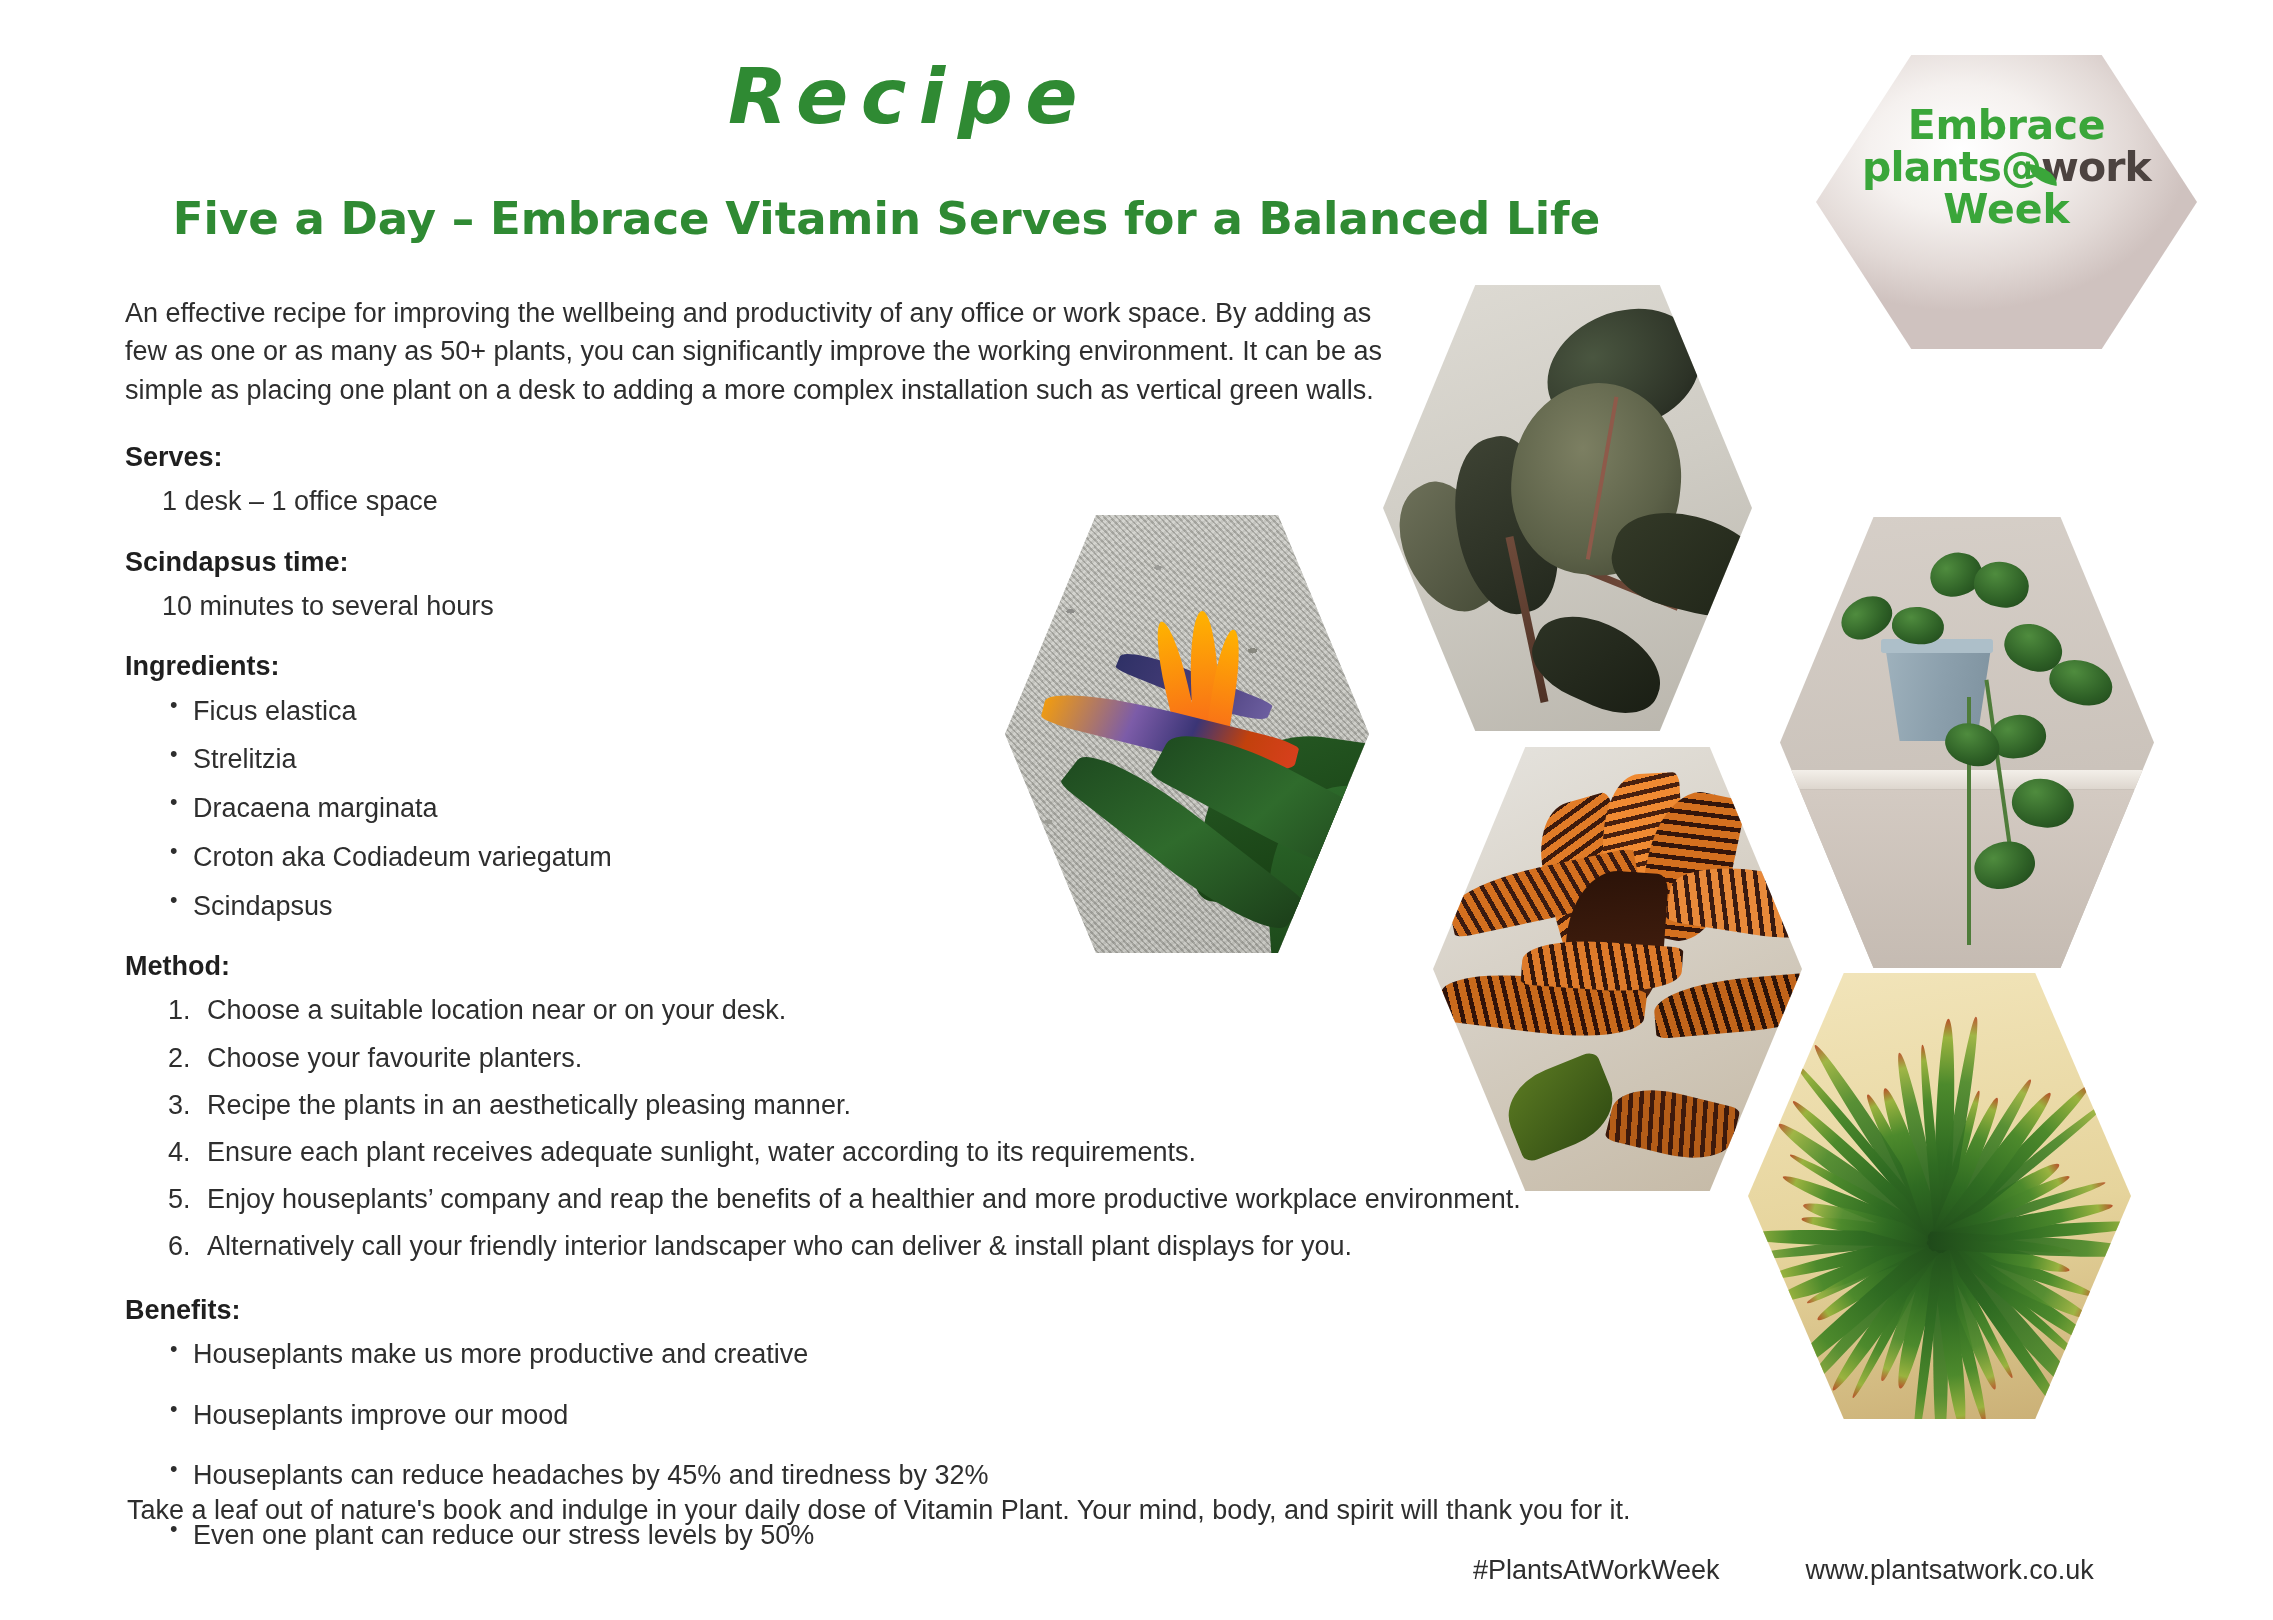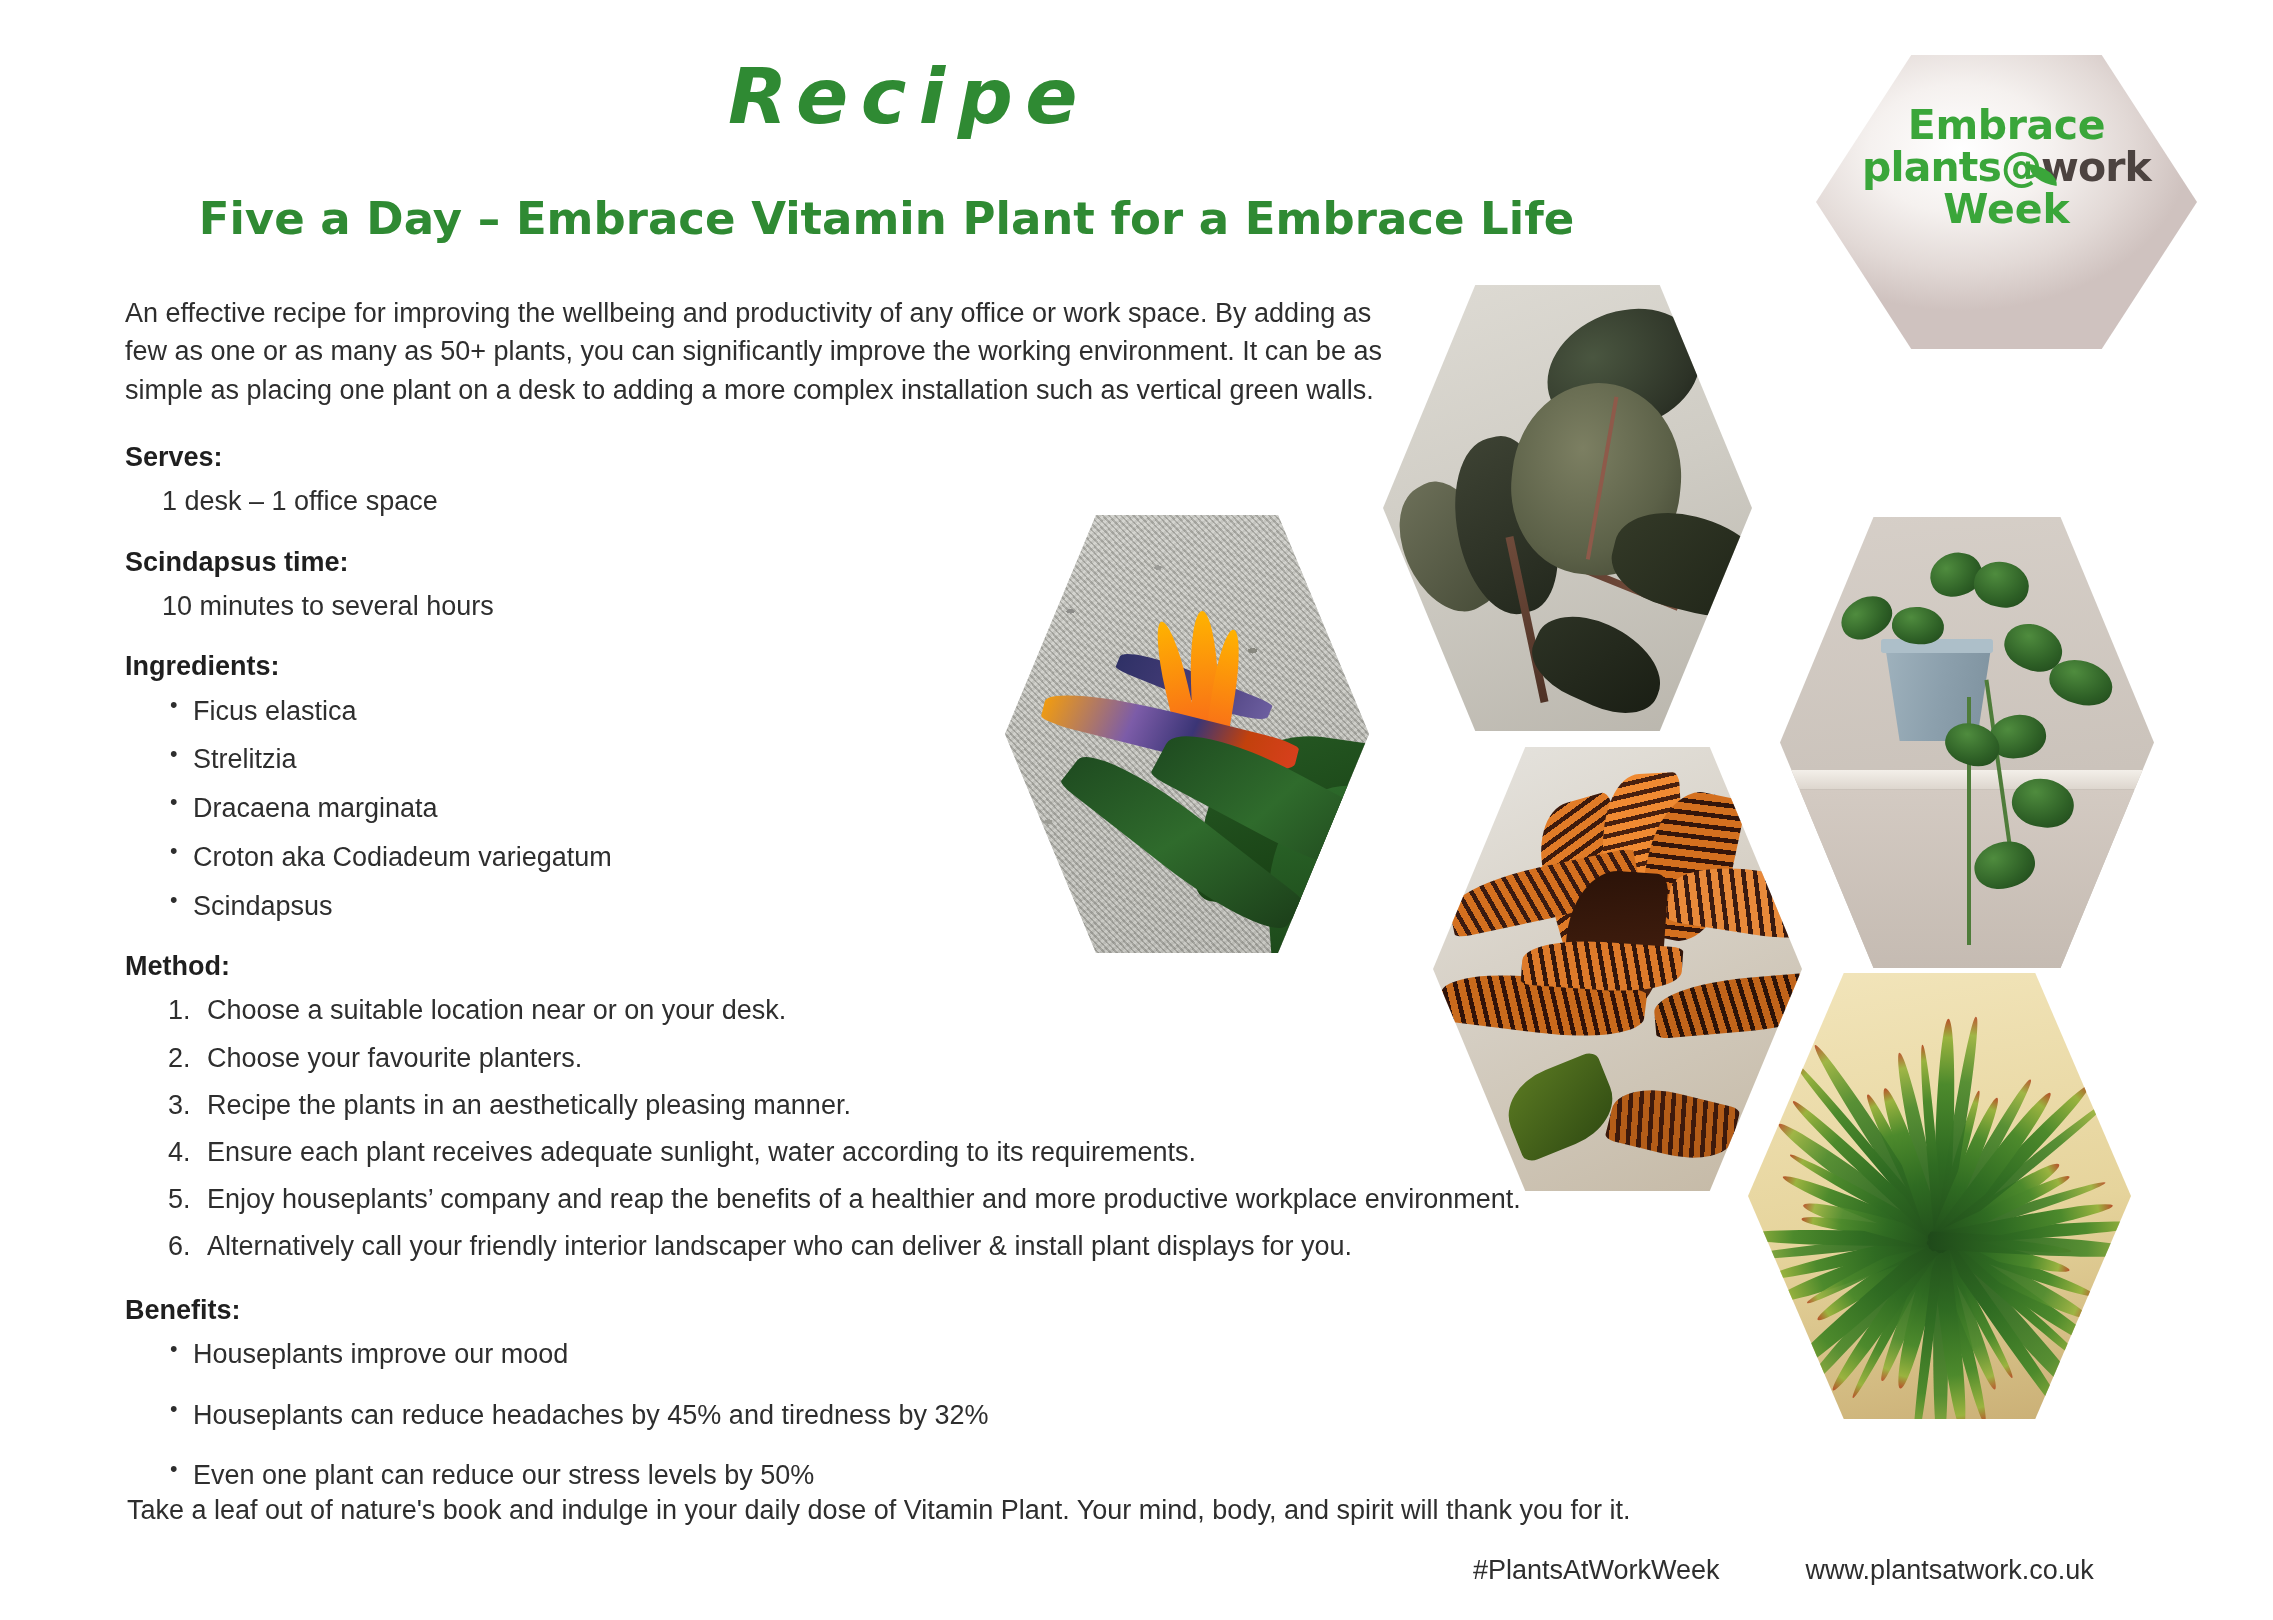--- a/index.html
+++ b/index.html
@@ -346,21 +346,21 @@
     background: #3aa63a;
     border-radius: 0 100% 0 100%;
     transform: rotate(8deg);
   }
   #logo-line3 { font-size: 41px; color: #3aa63a; }
 </style>
 </head>
 <body>
 
 <div id="recipe-title">Recipe</div>
-<div id="subtitle">Five a Day – Embrace Vitamin Plant for a Embrace Life</div>
+<div id="subtitle">Five a Day – Embrace Vitamin Serves for a Balanced Life</div>
 
 <div id="content">
 
   <p class="intro">An effective recipe for improving the wellbeing and productivity of any office or work space. By adding as few as one or as many as 50+ plants, you can significantly improve the working environment. It can be as simple as placing one plant on a desk to adding a more complex installation such as vertical green walls.</p>
 
   <div class="sec-block">
     <div class="sec-head">Serves:</div>
     <div class="indent-1">1 desk – 1 office space</div>
   </div>
 
@@ -388,20 +388,21 @@
       <li>Recipe the plants in an aesthetically pleasing manner.</li>
       <li>Ensure each plant receives adequate sunlight, water according to its requirements.</li>
       <li>Enjoy houseplants’ company and reap the benefits of a healthier and more productive workplace environment.</li>
       <li style="max-width:1604px;">Alternatively call your friendly interior landscaper who can deliver &amp; install plant displays for you.</li>
     </ol>
   </div>
 
   <div class="sec-block">
     <div class="sec-head">Benefits:</div>
     <ul class="benefits">
+      <li>Houseplants make us more productive and creative</li>
       <li>Houseplants improve our mood</li>
       <li>Houseplants can reduce headaches by 45% and tiredness by 32%</li>
       <li>Even one plant can reduce our stress levels by 50%</li>
     </ul>
   </div>
 
 </div>
 
 <div id="closing">Take a leaf out of nature's book and indulge in your daily dose of Vitamin Plant. Your mind, body, and spirit will thank you for it.</div>
 

